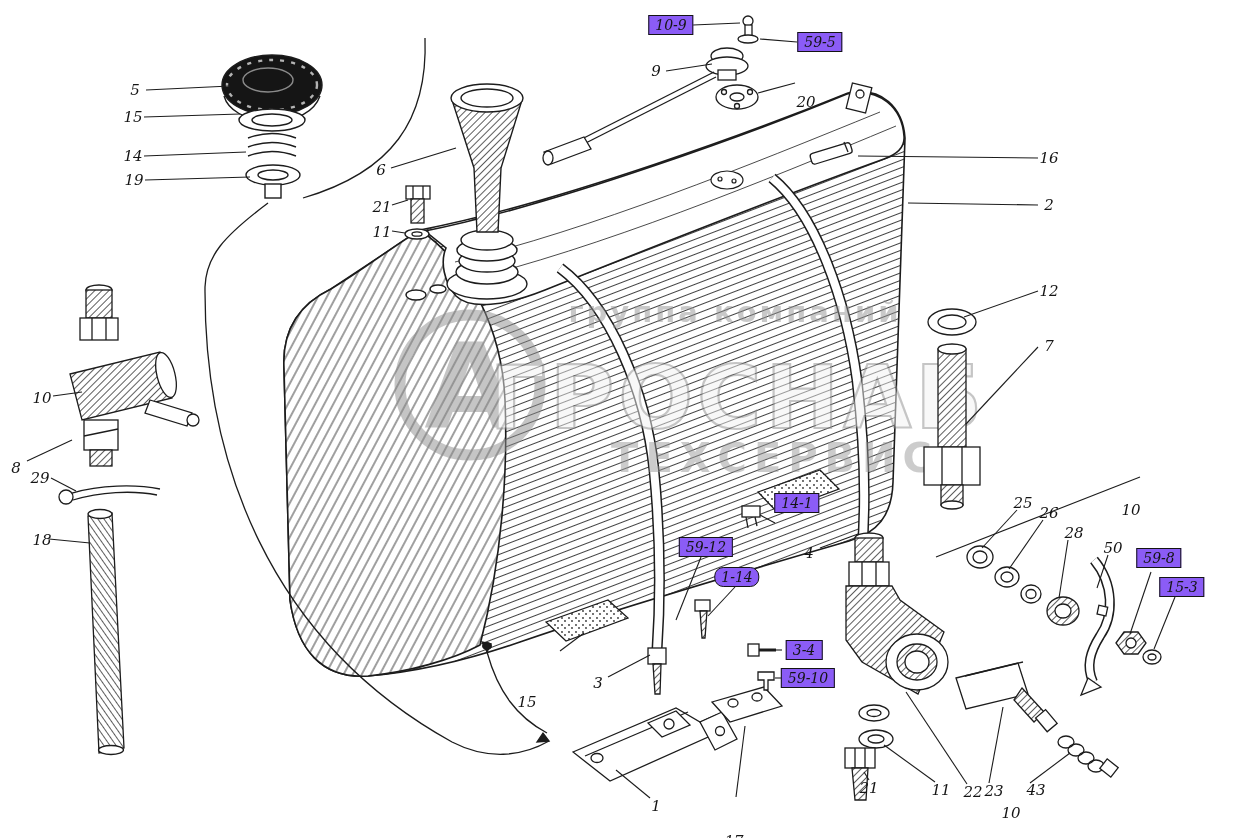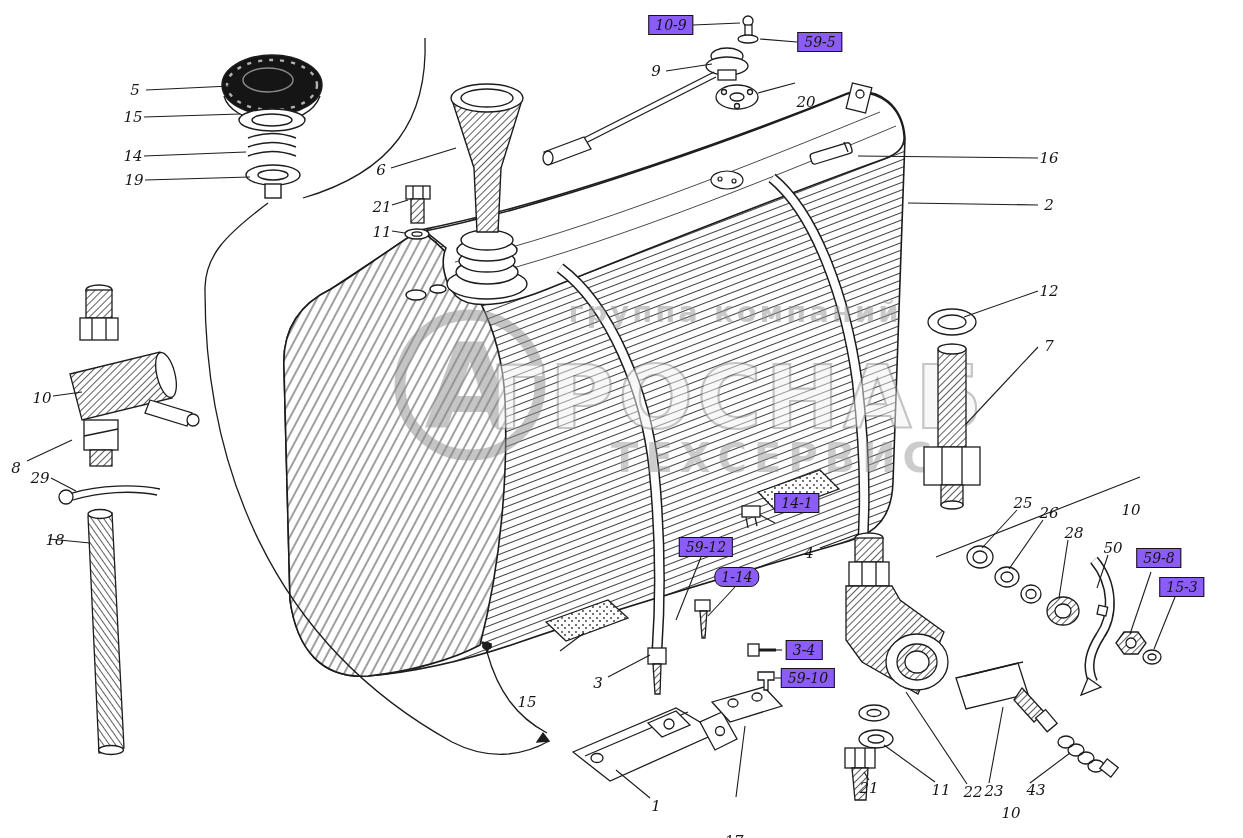--- a/index.html
+++ b/index.html
@@ -343,21 +343,21 @@
       <div class="plabel" style="left: 382px; top: 232px;">11</div>
       <div class="plabel" style="left: 656px; top: 71px;">9</div>
       <div class="plabel" style="left: 806px; top: 82px; margin-top: 20px;">20</div>
       <div class="plabel" style="left: 1049px; top: 158px;">16</div>
       <div class="plabel" style="left: 1049px; top: 205px;">2</div>
       <div class="plabel" style="left: 1049px; top: 291px;">12</div>
       <div class="plabel" style="left: 1049px; top: 346px;">7</div>
       <div class="plabel" style="left: 42px; top: 398px;">10</div>
       <div class="plabel" style="left: 16px; top: 468px;">8</div>
       <div class="plabel" style="left: 40px; top: 478px;">29</div>
-      <div class="plabel" style="left: 55px; top: 540px; text-align: center;">18</div>
+      <div class="plabel" style="left: 42px; top: 540px; text-align: center;">18</div>
       <div class="plabel" style="left: 527px; top: 658px; margin-top: 44px;">15</div>
       <div class="plabel" style="left: 598px; top: 683px;">3</div>
       <div class="plabel" style="left: 809px; top: 553px;">4</div>
       <div class="plabel" style="left: 1023px; top: 503px;">25</div>
       <div class="plabel" style="left: 1049px; top: 513px;">26</div>
       <div class="plabel" style="left: 1074px; top: 533px;">28</div>
       <div class="plabel" style="left: 1113px; top: 548px;">50</div>
       <div class="plabel" style="left: 1131px; top: 510px;">10</div>
       <div class="plabel" style="left: 656px; top: 806px;">1</div>
       <div class="plabel" style="left: 734px; top: 805px; margin-top: 36px;">17</div>

